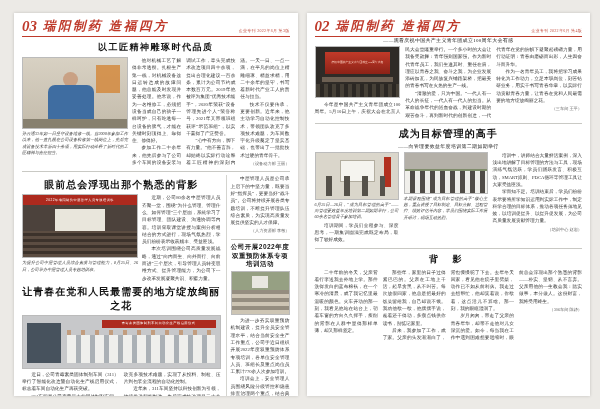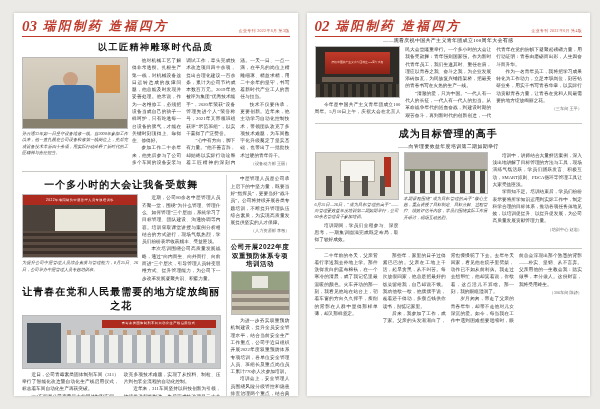--- a/index.html
+++ b/index.html
@@ -124,21 +124,21 @@
         </div>
       </div>
     </div>
 
     <hr class="hdiv">
 
     <div class="low">
 
       <div class="lz">
         <div>
-          <div class="atitle mid">一个多小时的大会让我备受鼓舞</div>
+          <div class="atitle mid">眼前总会浮现出那个熟悉的背影</div>
           <div class="brow">
             <div class="bleft">
               <div class="ph ph-train">
                 <div class="abs banner">2022年瑞阳制药中层管理人员专题培训班</div>
                 <div class="abs screen"></div>
                 <div class="abs chairs"></div>
               </div>
               <div class="caption">为提升公司中层管理人员综合素质与管理能力，8月25日、26日，公司举办中层管理人员专题培训班。</div>
             </div>
             <div class="btext body-text">
@@ -241,20 +241,21 @@
           <p>培训中，讲师结合大量鲜活案例，深入浅出地讲解了目标管理的方法与工具，现场演练气氛活跃，学员们踊跃发言、积极互动，SMART原则、PDCA循环等管理工具让大家受益匪浅。</p>
           <p>学而知不足。培训结束后，学员们纷纷表示要将所学知识运用到实际工作中，制定科学合理的目标体系，推动各项任务落地见效，以培训促提升、以提升促发展，为公司高质量发展贡献管理力量。</p>
           <span class="credit">（培训中心 赵岩）</span>
         </div>
       </div>
     </div>
 
     <hr class="hdiv">
 
     <div>
+      <div class="atitle big" style="letter-spacing:6px;">背  影</div>
       <div class="cols4 body-text">
         <p>二十年前的冬天，父亲背着行李送我去外地上学。那件洗得发白的蓝布棉袄，在一个寒冷的清晨，成了我记忆里最温暖的颜色。火车开动的那一刻，我看见他站在站台上，朝着车窗的方向久久挥手，瘦削的背影在人群中显得那样单薄，却又那样坚定。</p>
         <p>那些年，家里的日子过得紧巴巴的。父亲在工地上干活，起早贪黑，从不叫苦。每次放假回家，他总是把最好的饭菜留给我，自己却说不饿。我劝他歇一歇，他摆摆手说，趁着还干得动，多攒点钱供你读书，别惦记家里。</p>
         <p>后来，我参加了工作，成了家。父亲的头发渐渐白了，背也慢慢驼了下去。去年冬天回家，看见他在院子里劈柴，动作已不如从前利落。我走过去想帮忙，他却笑着说，你歇着，这点活儿不算啥。那一刻，我的眼眶湿润了。</p>
         <p>岁月匆匆，带走了父亲的青春年华，却带不走他对儿女深沉的爱。如今，每当我在工作中遇到困难想要退缩时，眼前总会浮现出那个熟悉的背影——朴实、坚韧、从不言弃。父亲用他的一生教会我：踏实做事，本分做人。这份财富，我将受用终生。</p>
         <span class="credit">（306车间 陈静）</span>
       </div>
     </div>
   </div>
 

